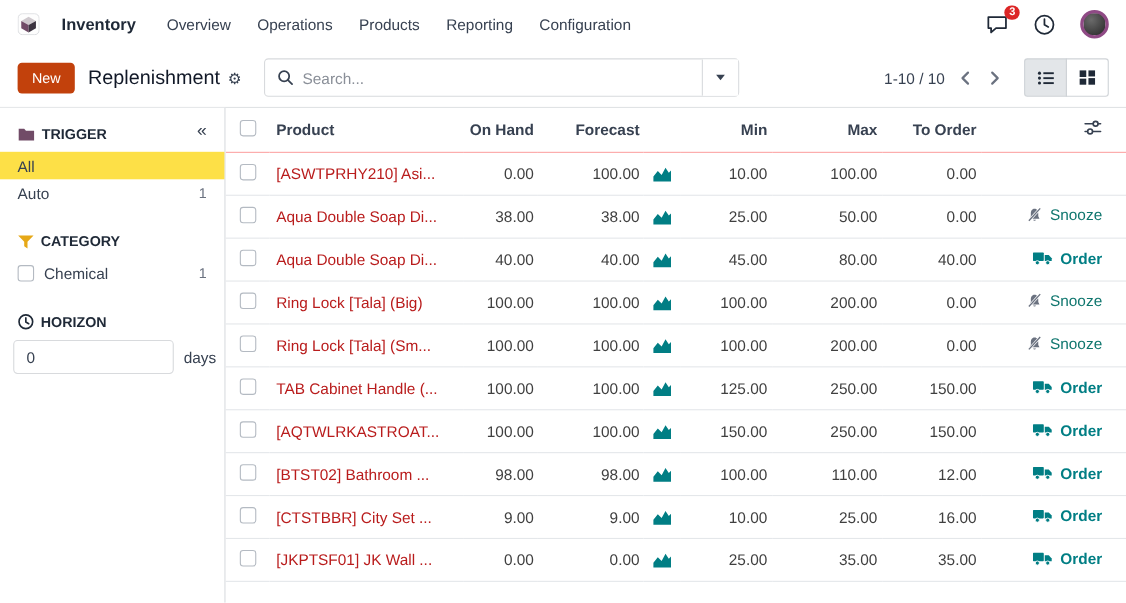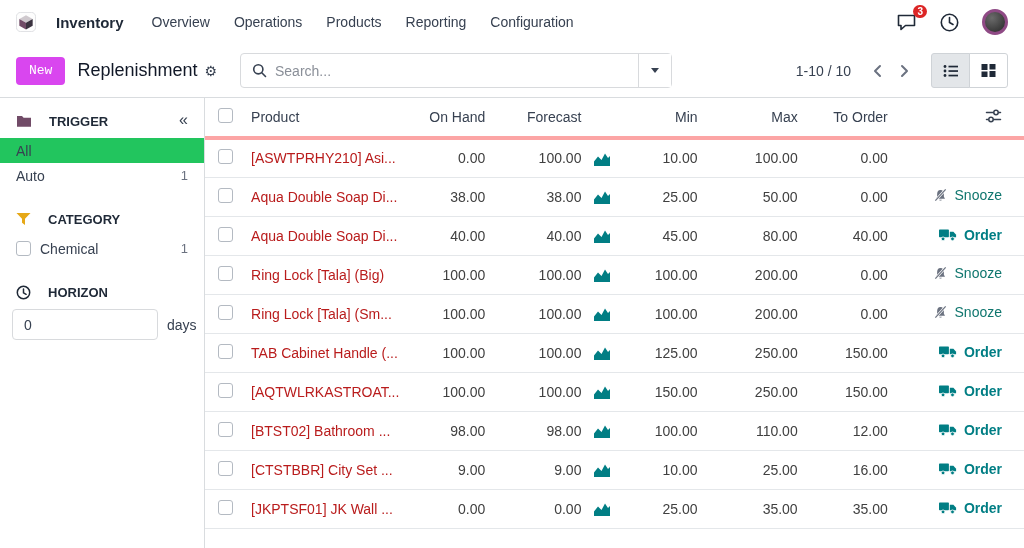--- a/index.html
+++ b/index.html
@@ -15,70 +15,70 @@
   .menu-item{font-size:14px;color:#374151;cursor:pointer;line-height:44px}
   .topbar-right{margin-left:auto;display:flex;align-items:center;gap:22px}
   .icon-btn{position:relative;cursor:pointer;display:inline-flex;align-items:center}
   .badge{position:absolute;top:-7px;right:-10px;background:#dc2626;color:#fff;font-size:10px;
     font-weight:700;border-radius:8px;padding:1px 4px;line-height:11px}
   .avatar{width:26px;height:26px;border-radius:50%;background:radial-gradient(circle at 35% 30%,#6b6b6b,#262626);
     border:3px solid #8f4a85;cursor:pointer}
 
   
   .controlbar{height:53px;flex:none;display:flex;align-items:center;padding:0 16px;position:relative;background:#fff}
-  .btn-new{background:#d946ef;color:#fff;border:none;border-radius:4px;height:28px;padding:0 13px;
-    font-size:13px;font-family:Liberation Mono, monospace;cursor:pointer}
+  .btn-new{background:#c2410c;color:#fff;border:none;border-radius:4px;height:28px;padding:0 13px;
+    font-size:13px;font-family:Liberation Sans, sans-serif;cursor:pointer}
   .cp-title{font-size:18px;font-weight:500;color:#111827;margin-left:12px}
   .gear{margin-left:7px;font-size:14px;color:#374151;cursor:pointer;line-height:1}
   .searchbar{position:absolute;left:240px;top:9px;width:432px;height:35px;display:flex;align-items:center;
     border:1px solid #d8dadd;border-radius:4px;background:#fff;padding-left:11px}
   .searchbar input{flex:1;border:none;outline:none;font-size:14px;color:#374151;background:transparent;
     font-family:inherit;margin-left:8px}
   .searchbar input::placeholder{color:#8a8f98}
   .search-caret{width:33px;height:100%;border:none;border-left:1px solid #d8dadd;background:#fff;
     cursor:pointer;display:flex;align-items:center;justify-content:center}
   .caret-down{width:0;height:0;border-left:4px solid transparent;border-right:4px solid transparent;
     border-top:5px solid #374151}
   .cp-right{margin-left:auto;display:flex;align-items:center}
-  .pager-text{font-size:14px;color:#374151;margin-right:14px}
+  .pager-text{font-size:14px;color:#374151;margin-right:6px}
   .pg-btn{width:26px;height:30px;border:none;background:none;cursor:pointer;display:flex;
     align-items:center;justify-content:center}
   .view-switcher{display:flex;margin-left:14px}
   .vs-btn{width:39px;height:35px;border:1px solid #cfd3d7;background:#fff;cursor:pointer;
     display:flex;align-items:center;justify-content:center}
   .vs-btn:first-child{border-radius:3px 0 0 3px}
   .vs-btn:last-child{border-radius:0 3px 3px 0;margin-left:-1px}
   .vs-btn.active{background:#e3e6e9}
 
   
   .content{flex:1;display:flex;border-top:1px solid #d9dcdf;min-height:0}
 
   
   .sidebar{width:205px;flex:none;border-right:1px solid #d9dcdf;padding-top:16px;position:relative;background:#fff}
   .collapse{position:absolute;top:14px;right:16px;font-size:16px;color:#374151;cursor:pointer;line-height:1}
   .sp-section{margin-bottom:24px}
-  .sp-header{display:flex;align-items:flex-start;gap:17px;padding:0 16px;font-size:13px;font-weight:700;
+  .sp-header{display:flex;align-items:center;gap:6px;padding:0 16px;font-size:13px;font-weight:700;
     color:#1f2937;margin-bottom:9px}
   .sp-item{display:flex;align-items:center;padding:4px 16px;font-size:14px;color:#374151;cursor:pointer;min-height:25px}
-  .sp-item.active{background:#22c55e}
+  .sp-item.active{background:#fde047}
   .sp-item .count{margin-left:auto;color:#6b7280;font-size:13px}
   .checkbox{width:15px;height:15px;border:1px solid #b4bac2;border-radius:3px;background:#fff;
     display:inline-block;flex:none}
   .sp-item .checkbox{margin-right:9px}
   .horizon-row{display:flex;align-items:center;padding:0 12px;gap:9px}
   .horizon-row input{width:146px;height:31px;border:1px solid #d8dadd;border-radius:4px;padding:0 11px;
     font-size:14px;color:#374151;font-family:inherit;outline:none}
   .horizon-unit{font-size:14px;color:#374151}
 
   
   .main{flex:1;min-width:0}
   table{width:100%;border-collapse:collapse;table-layout:fixed;font-size:14px}
   col.c-check{width:40px}col.c-product{width:176px}col.c-onhand{width:68px}col.c-forecast{width:96px}
   col.c-chart{width:34px}col.c-min{width:82px}col.c-max{width:100px}col.c-toorder{width:90px}col.c-action{width:132px}
-  thead th{height:40px;font-weight:400;color:#374151;border-bottom:4px solid #fca5a5;text-align:right;
+  thead th{height:40px;font-weight:700;color:#374151;border-bottom:1px solid #fca5a5;text-align:right;
     padding-right:4px;white-space:nowrap;overflow:hidden}
   thead th.th-product{text-align:left;padding-left:6px}
   thead th.th-check,tbody td.td-check{text-align:center;padding:0}
   thead th.th-action{padding-right:22px}
   tbody td{height:39px;border-bottom:1px solid #e4e7ea;white-space:nowrap;overflow:hidden}
   td.num{text-align:right;padding-right:4px;color:#404040}
   td.td-product{padding-left:6px;color:#b91c1c}
   td.td-chart{text-align:center}
   td.td-action{text-align:right;padding-right:22px}
   .chart-icn{cursor:pointer;display:inline-flex;vertical-align:middle}

